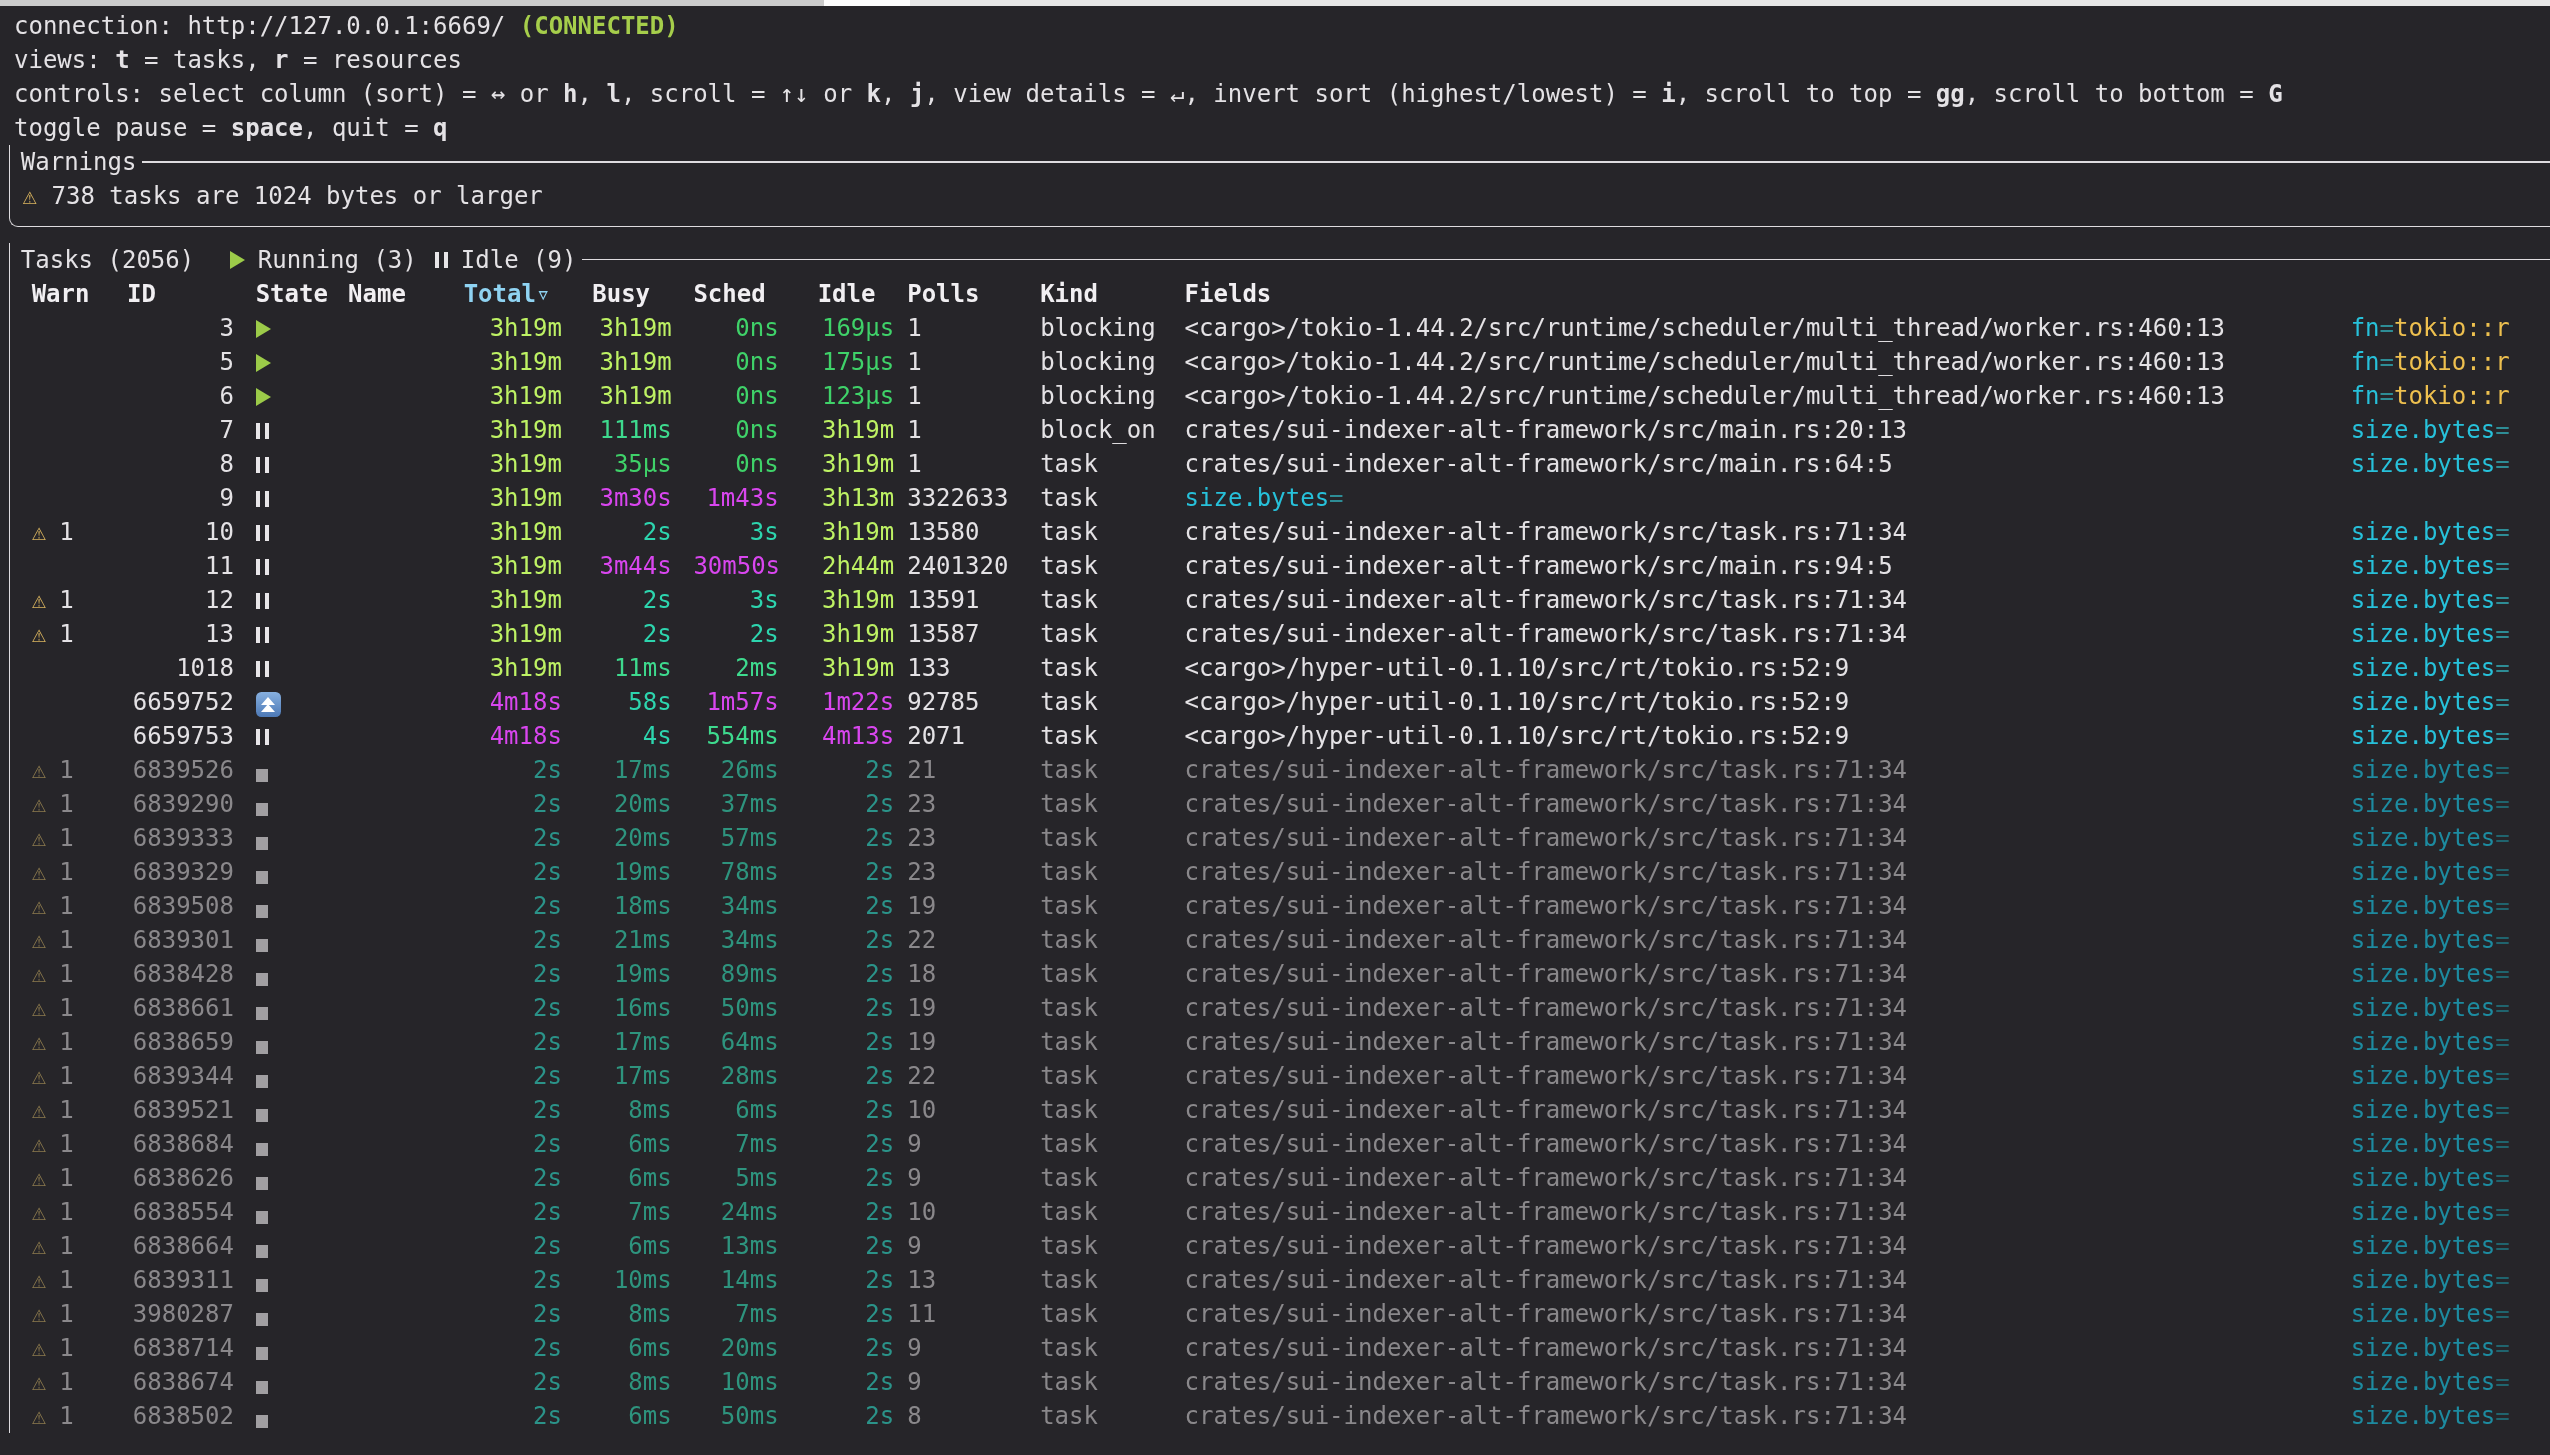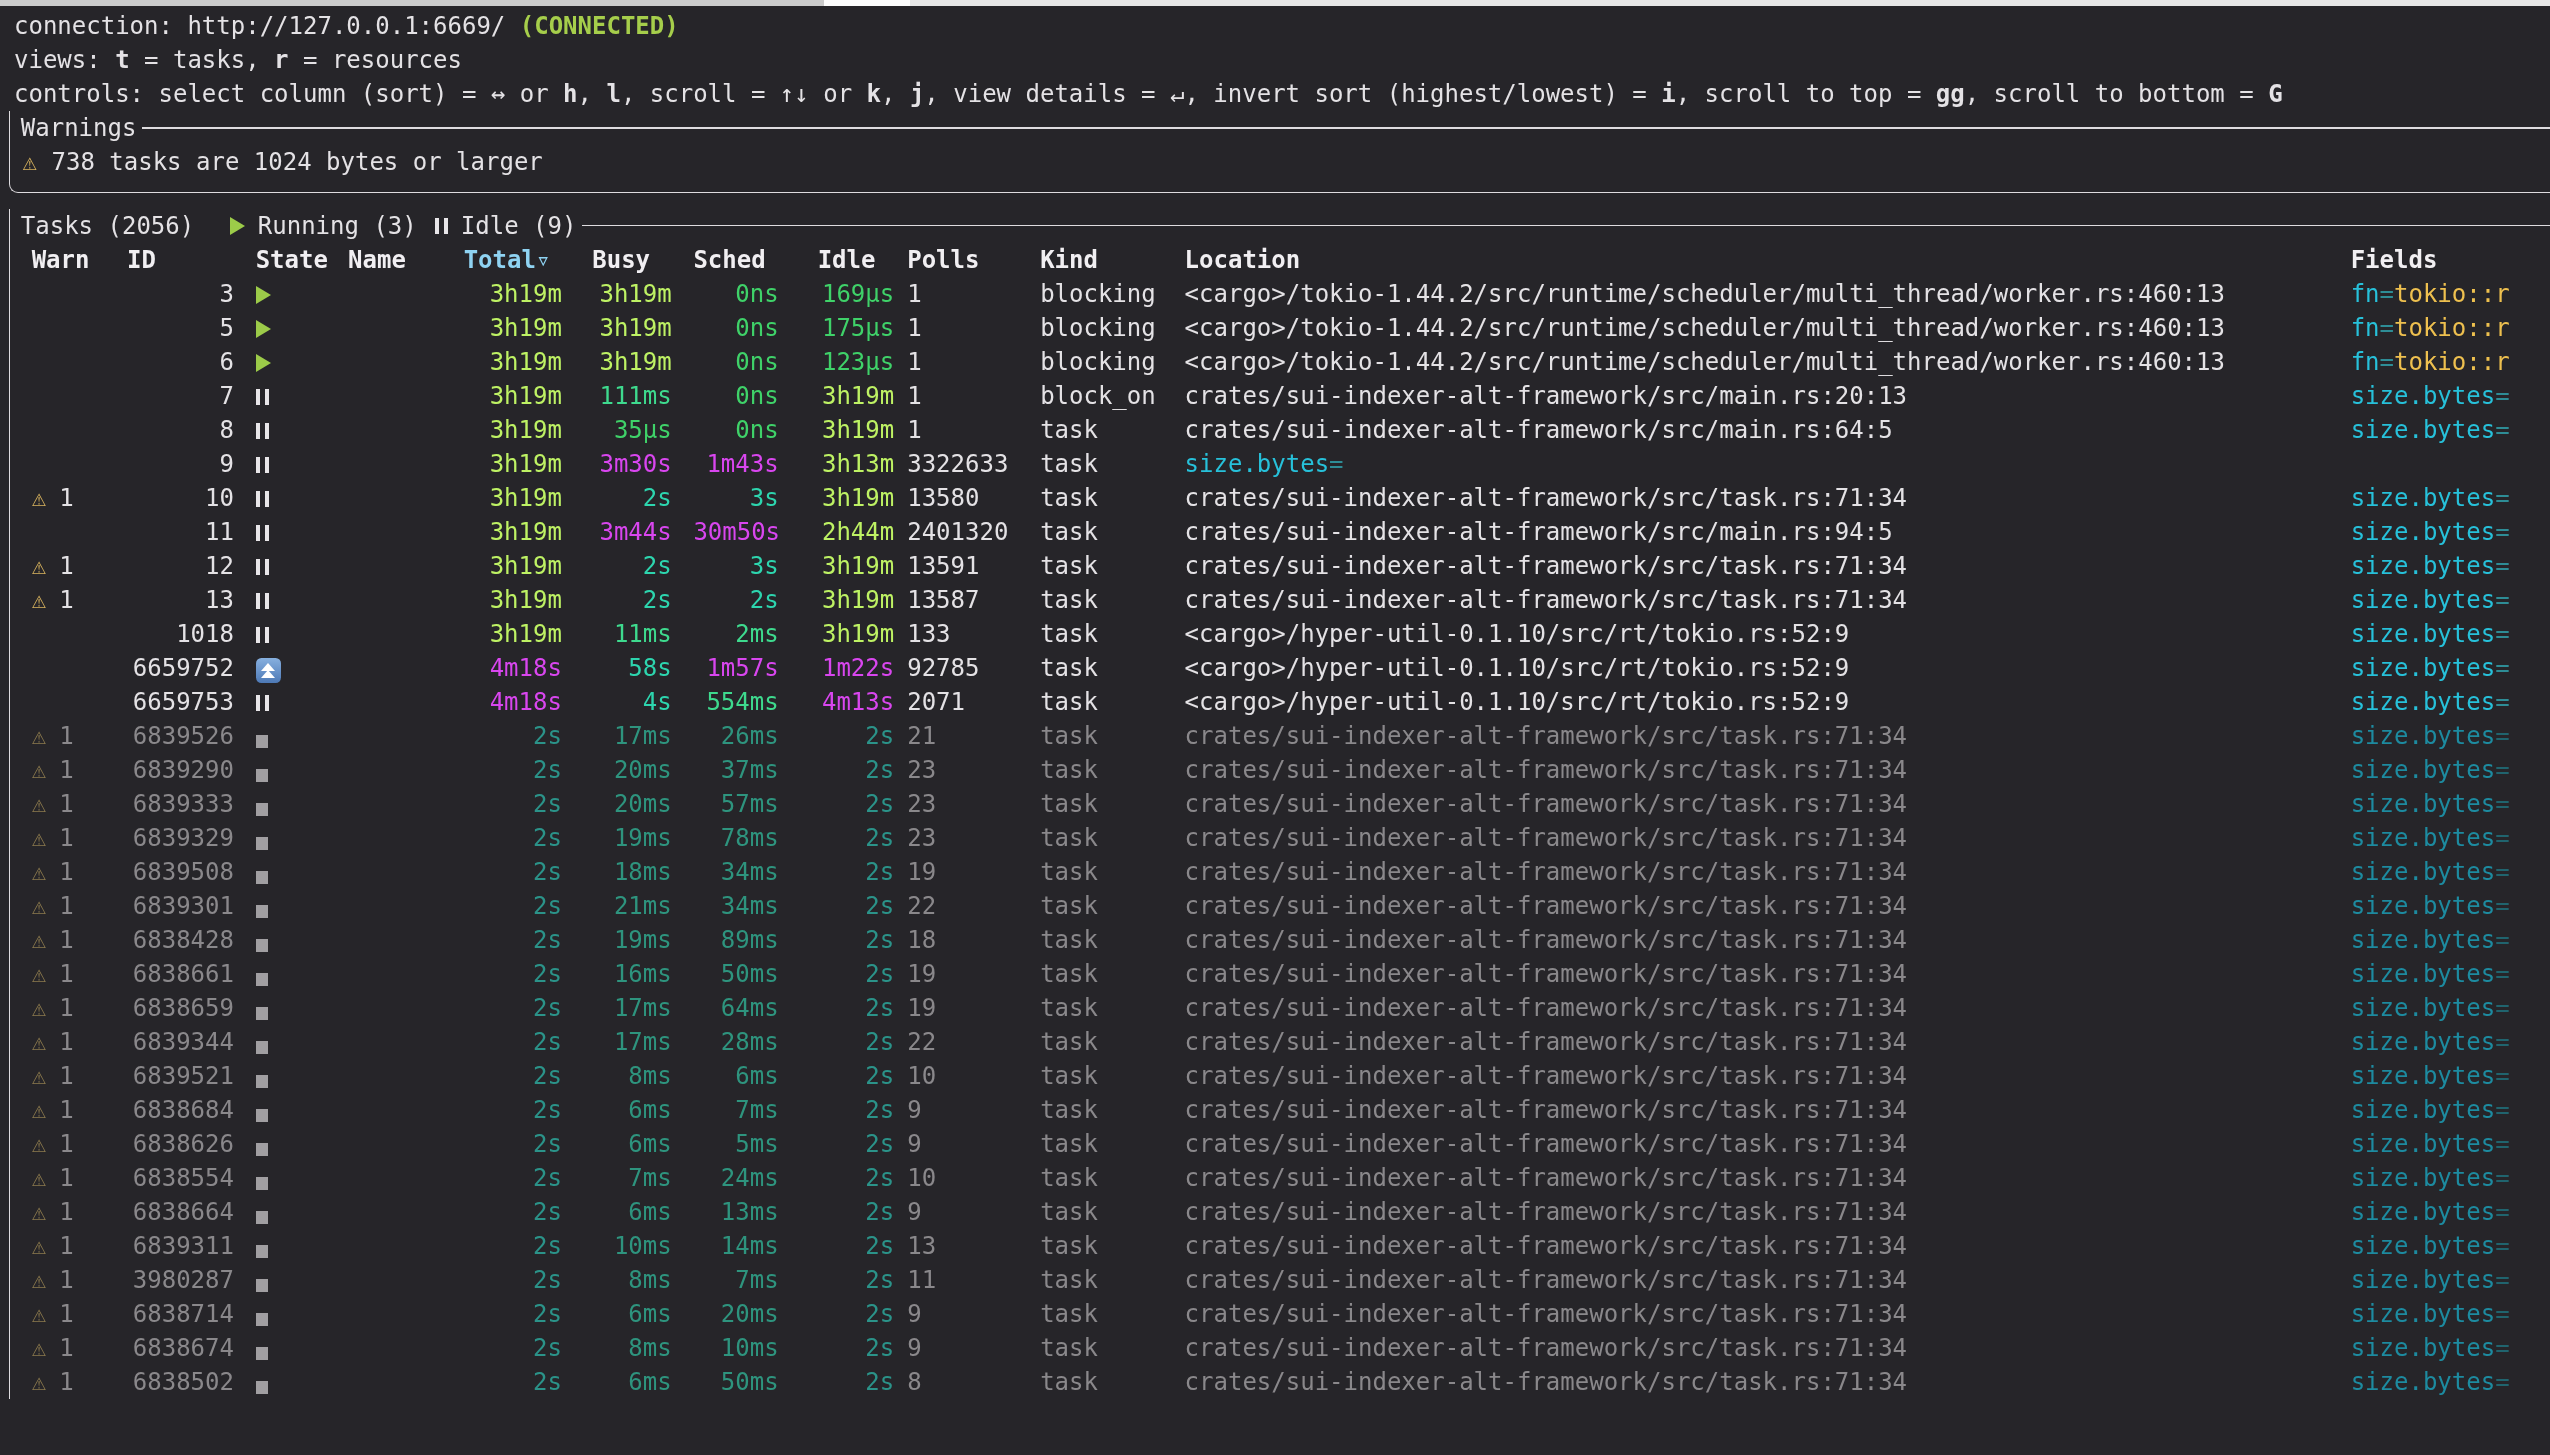--- a/index.html
+++ b/index.html
@@ -91,20 +91,21 @@
 
 <div class="top-strip">
   <span class="seg-dark"></span>
   <span class="seg-light"></span>
 </div>
 
 <div class="help">
   <div><span>connection: </span><span>http://127.0.0.1:6669/ </span><span class="green">(CONNECTED)</span></div>
   <div><span>views: </span><span class="b">t</span><span> = tasks, </span><span class="b">r</span><span> = resources</span></div>
   <div><span>controls: select column (sort) = ↔ or </span><span class="b">h</span><span>, </span><span class="b">l</span><span>, scroll = ↑↓ or </span><span class="b">k</span><span>, </span><span class="b">j</span><span>, view details = ↵, invert sort (highest/lowest) = </span><span class="b">i</span><span>, scroll to top = </span><span class="b">gg</span><span>, scroll to bottom = </span><span class="b">G</span></div>
+  <div><span>toggle pause = </span><span class="b">space</span><span>, quit = </span><span class="b">q</span></div>
 </div>
 
 <div class="panel warnings">
   <div class="panel-top">
     <span class="ptitle">Warnings</span>
     <span class="tline"></span>
   </div>
   <div class="warn-row">
     <span class="warn-ic">⚠</span>
     <span>738 tasks are 1024 bytes or larger</span>
@@ -128,21 +129,20 @@
     <span class="cell c-warn">Warn</span>
     <span class="cell c-id">ID</span>
     <span class="cell c-state">State</span>
     <span class="cell c-name">Name</span>
     <span class="cell c-total sorted"><span>Total</span><span class="sort-arrow">▿</span></span>
     <span class="cell c-busy">Busy</span>
     <span class="cell c-sched">Sched</span>
     <span class="cell c-idle">Idle</span>
     <span class="cell c-polls">Polls</span>
     <span class="cell c-kind">Kind</span>
-    <span class="cell c-loc">Location</span>
     <span class="cell c-fields">Fields</span>
   </div>
 
   <div id="rows">
       <div class="trow">
     <span class="cell c-warn"></span>
     <span class="cell c-id">3</span>
     <span class="cell c-state"><span class="ic-play"></span></span>
     <span class="cell c-name"></span>
     <span class="cell c-total"><span class="u-h">3h19m</span></span>

